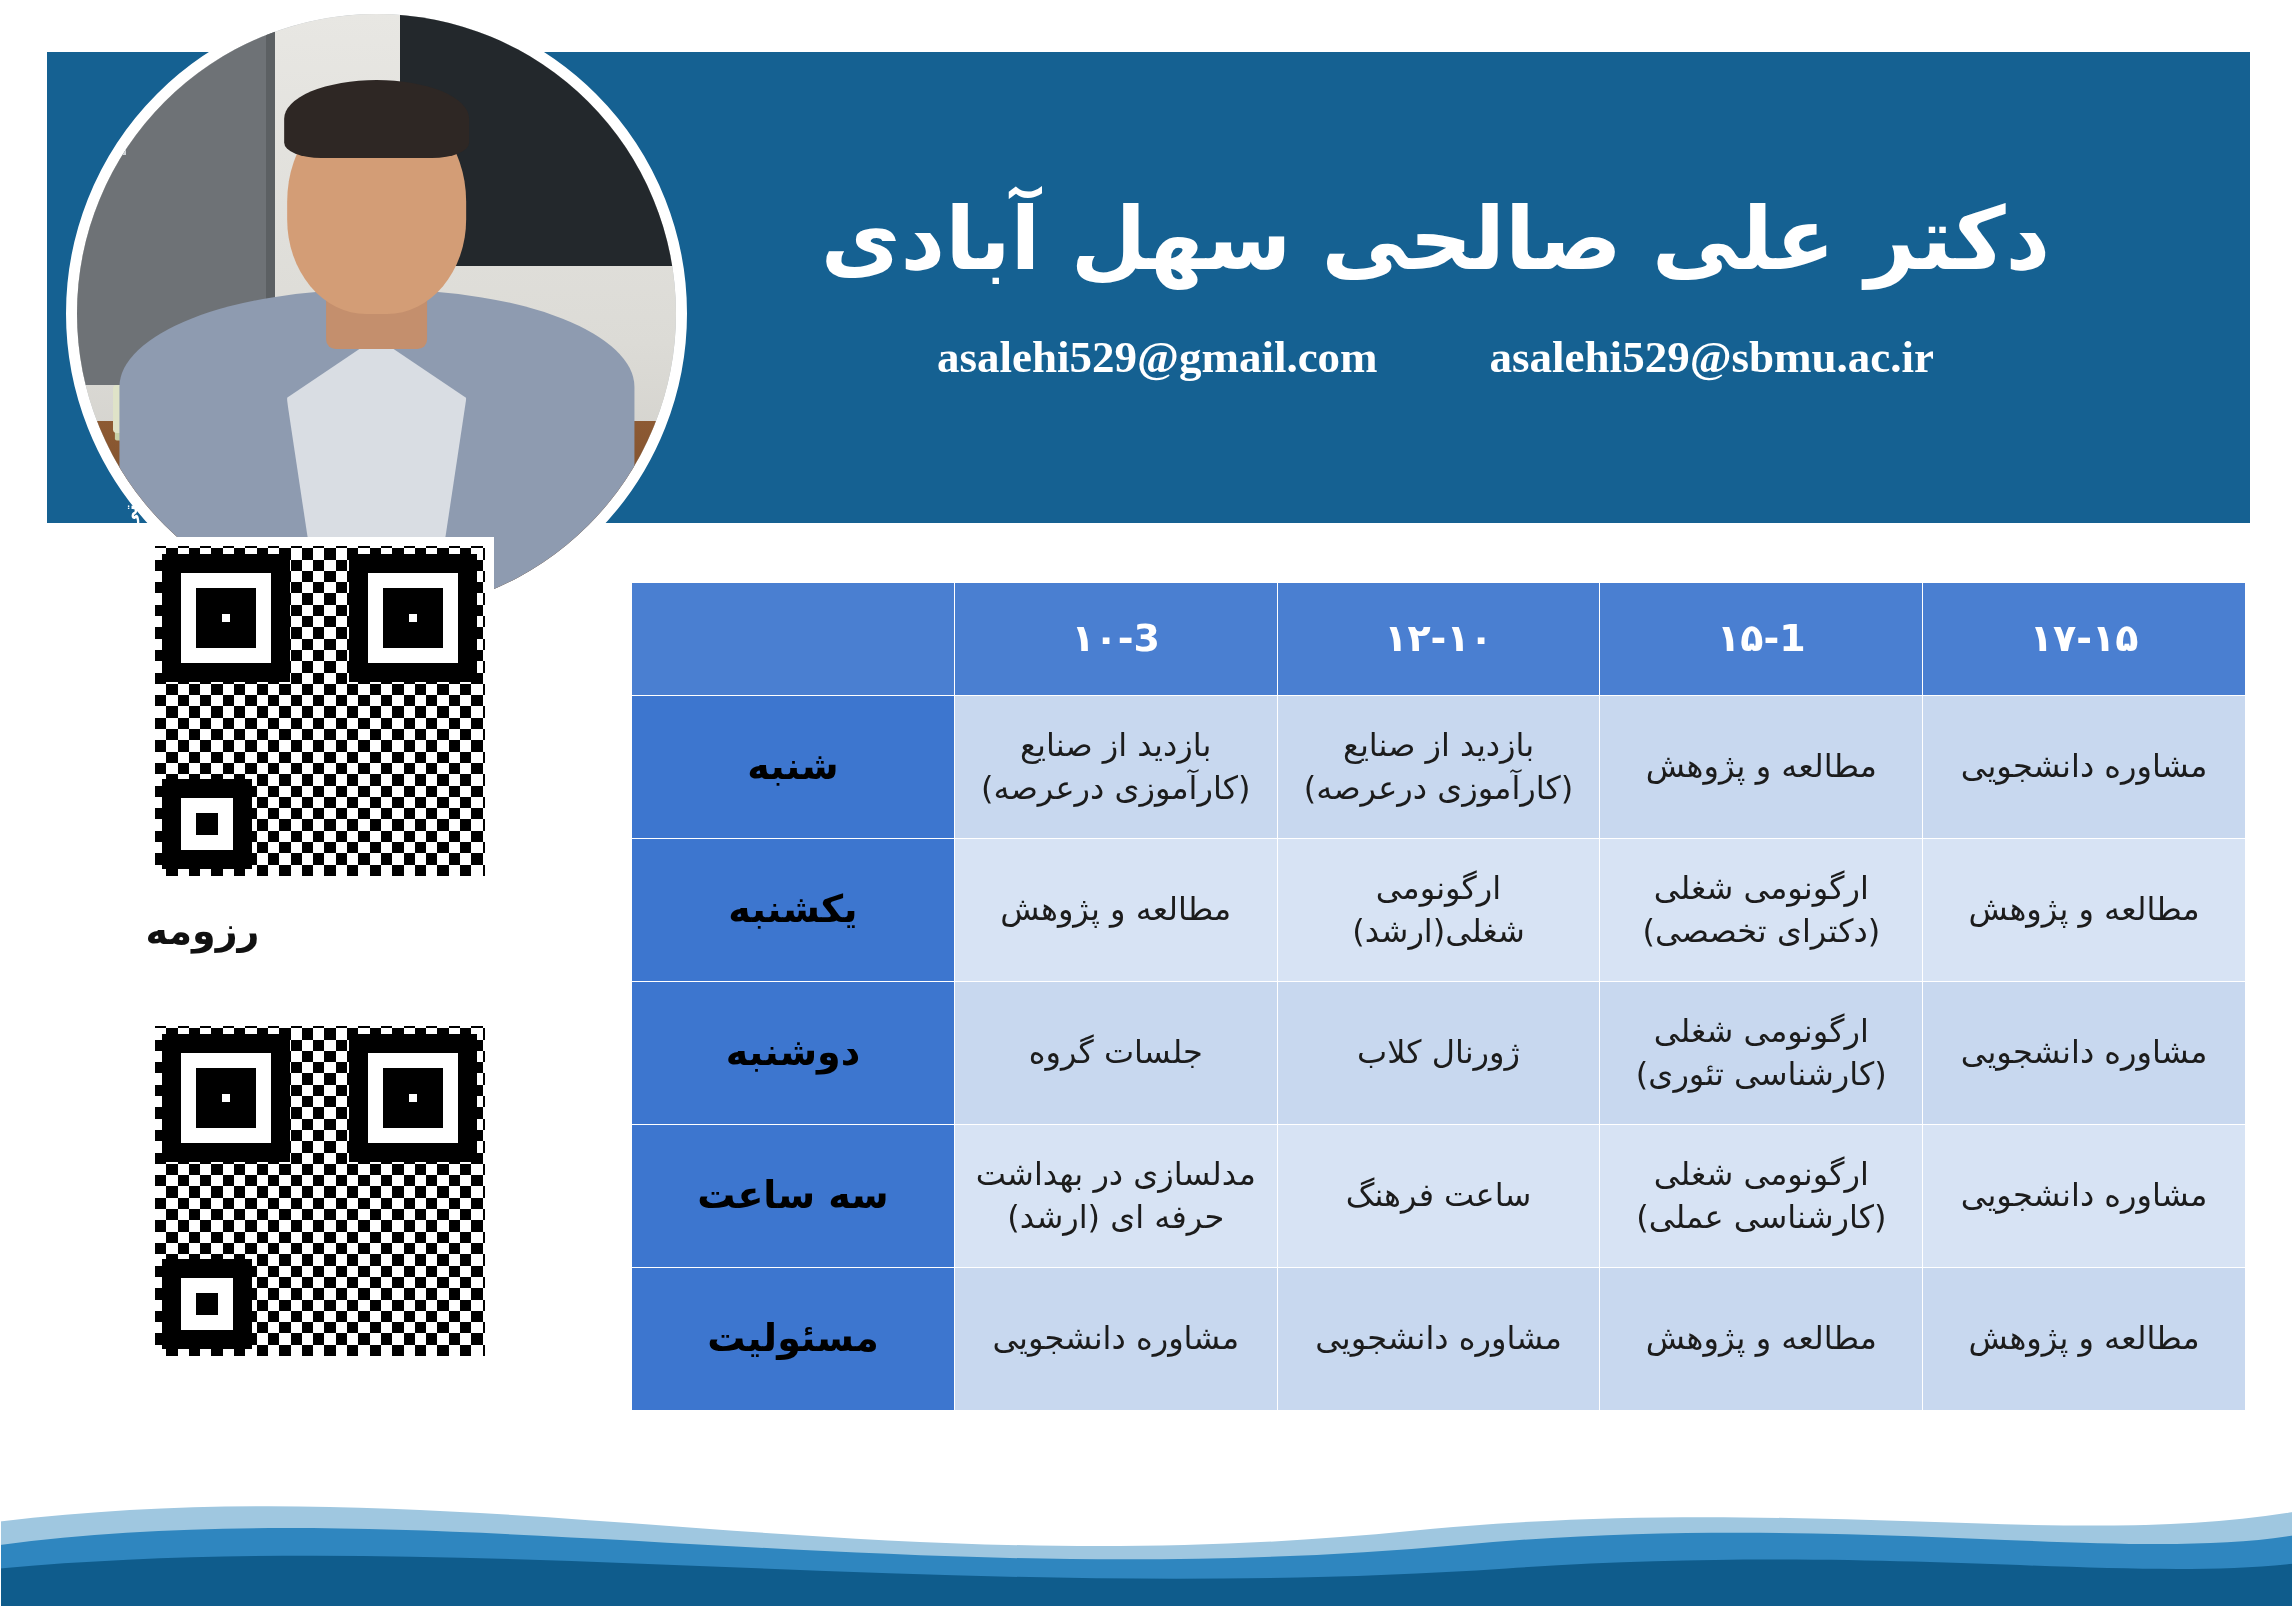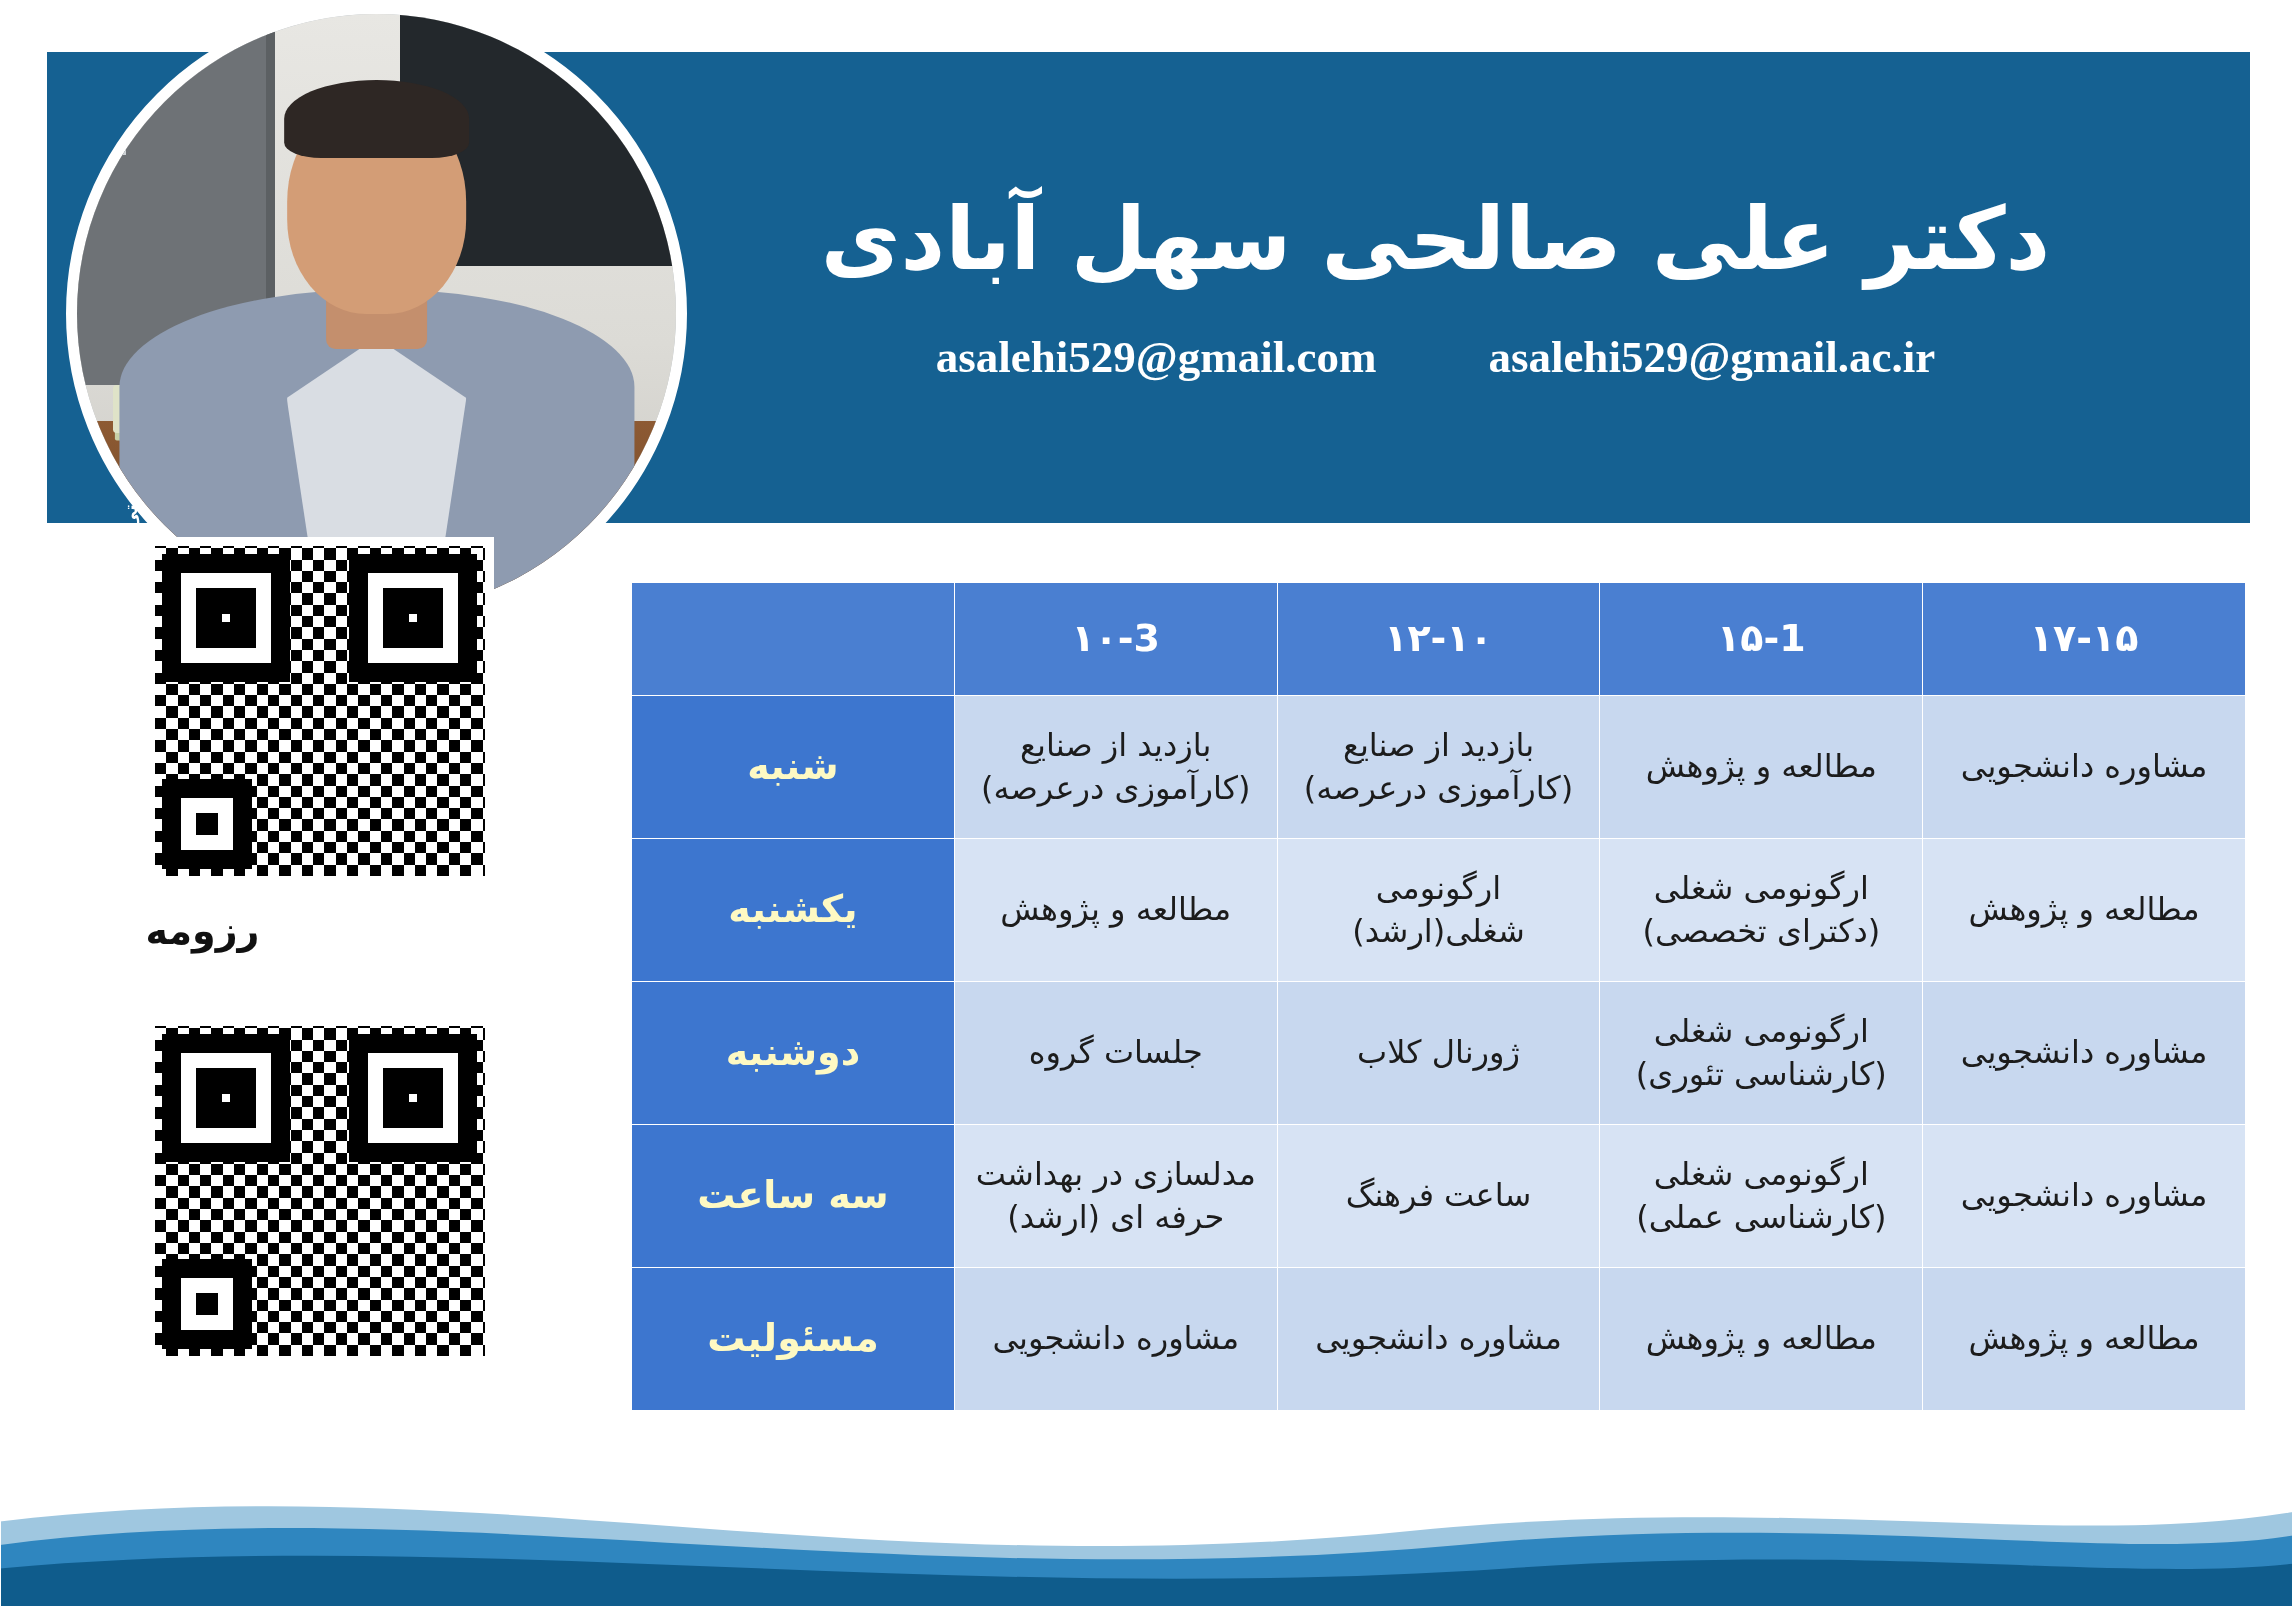--- a/index.html
+++ b/index.html
@@ -229,21 +229,21 @@
   .schedule thead th {
     background: #4a7fd1;
     color: #ffffff;
     font-weight: bold;
     height: 113px;
     font-size: 38px;
   }
   .schedule thead th.corner { background: #4a7fd1; }
   .schedule td.daycell {
     background: #3d76cf;
-    color: #fef9c3;
+    color: #000000;
     font-weight: bold;
     font-size: 38px;
     width: 301px;
     text-align: center;
   }
   .schedule tbody tr:nth-child(odd) td.slot { background: #c8d8ef; }
   .schedule tbody tr:nth-child(even) td.slot { background: #d7e3f4; }
   .schedule tbody tr td.slot { height: 143px; }
 
   
@@ -316,21 +316,21 @@
           </div>
           <div class="uni-name">دانشگاه علوم پزشکی و خدمات بهداشتی درمانی شهید بهشتی</div>
           <div class="fac-name">دانشکده بهداشت و ایمنی</div>
         </div>
       </div>
 
       <div class="header-text">
         <div class="doc-name">دکتر علی صالحی سهل آبادی</div>
         <div class="emails">
           <div class="email">asalehi529@gmail.com</div>
-          <div class="email">asalehi529@gmail.ac.ir</div>
+          <div class="email">asalehi529@sbmu.ac.ir</div>
         </div>
       </div>
     </div>
 
     <div class="portrait">
       <div class="scene">
         <div class="wall"></div>
         <div class="blackpanel"></div>
         <div class="door">
             <div class="doorwindow"></div>

